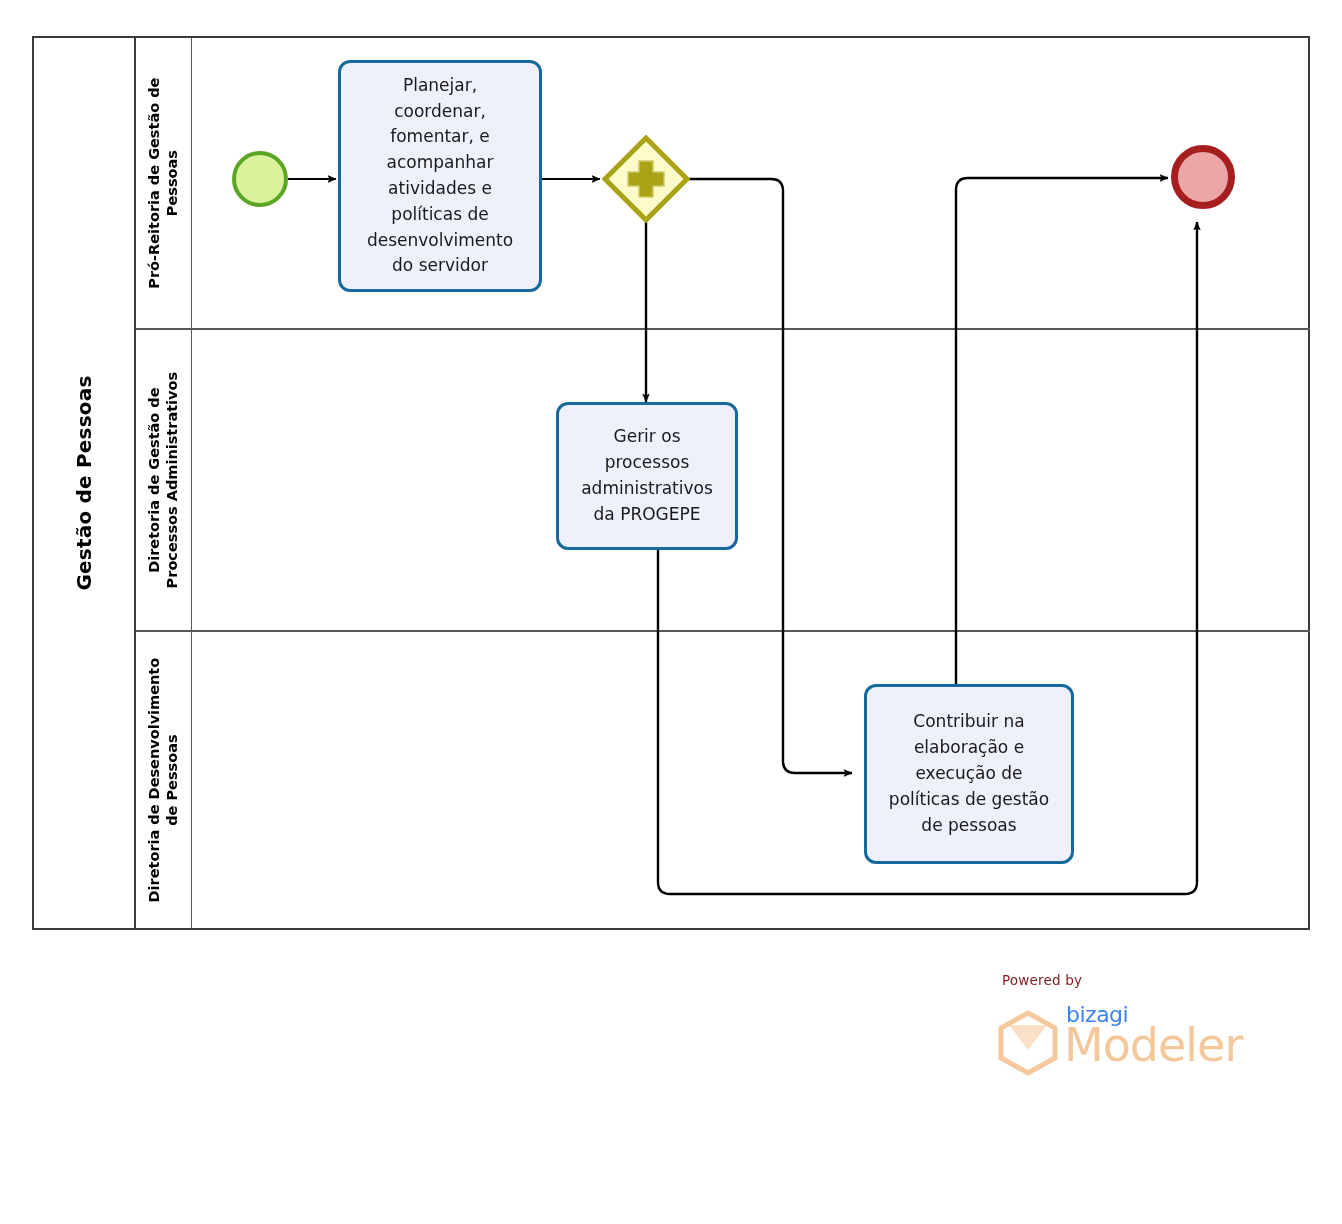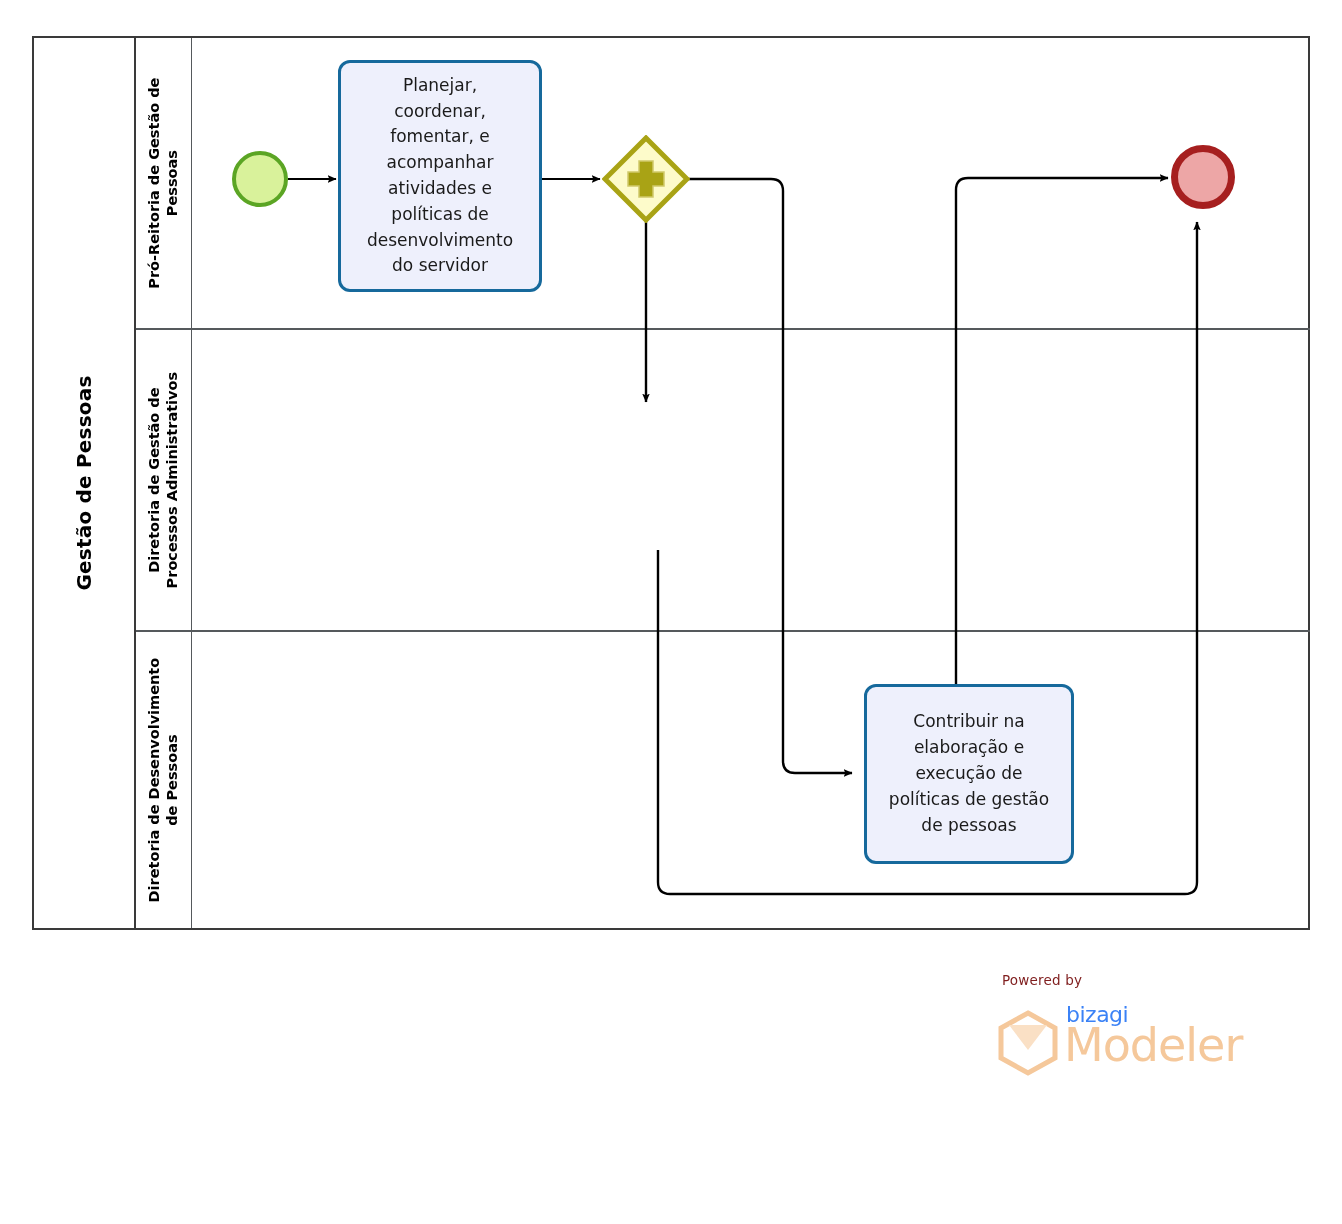--- a/index.html
+++ b/index.html
@@ -218,20 +218,21 @@
 
   <div class="task" style="left:338px; top:60px; width:204px; height:232px;">Planejar, coordenar, fomentar, e acompanhar atividades e políticas de desenvolvimento do servidor</div>
 
   <div class="gateway" style="left:602px; top:135px; width:88px; height:88px;">
     <svg width="88" height="88" viewBox="0 0 88 88">
       <polygon points="44,3 85,44 44,85 3,44" fill="#fdfbca" stroke="#a9a315" stroke-width="5"></polygon>
       <path d="M37,26 L51,26 L51,37 L62,37 L62,51 L51,51 L51,62 L37,62 L37,51 L26,51 L26,37 L37,37 Z" fill="#a9a315" stroke="#cfc96a" stroke-width="1.5"></path>
     </svg>
   </div>
 
+  <div class="task" style="left:556px; top:402px; width:182px; height:148px;">Gerir os processos administrativos da PROGEPE</div>
 
   <div class="task" style="left:864px; top:684px; width:210px; height:180px;">Contribuir na elaboração e execução de políticas de gestão de pessoas</div>
 
   <div class="event end" style="left:1171px; top:145px; width:64px; height:64px;"></div>
 
   <div class="watermark">
     <div class="wm-powered">Powered by</div>
     <svg class="wm-logo" width="64" height="66" viewBox="0 0 64 66">
       <polygon points="32,3 59,18 59,48 32,63 5,48 5,18" fill="none" stroke="#f5c89b" stroke-width="5"></polygon>
       <polygon points="13,15 51,15 32,40" fill="#fae0c5"></polygon>

